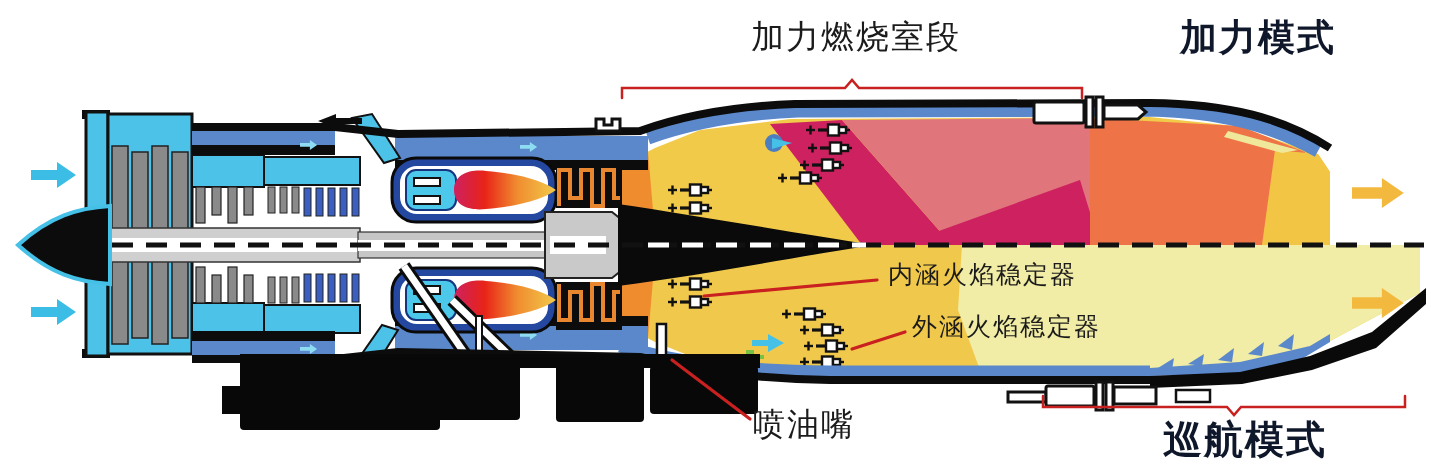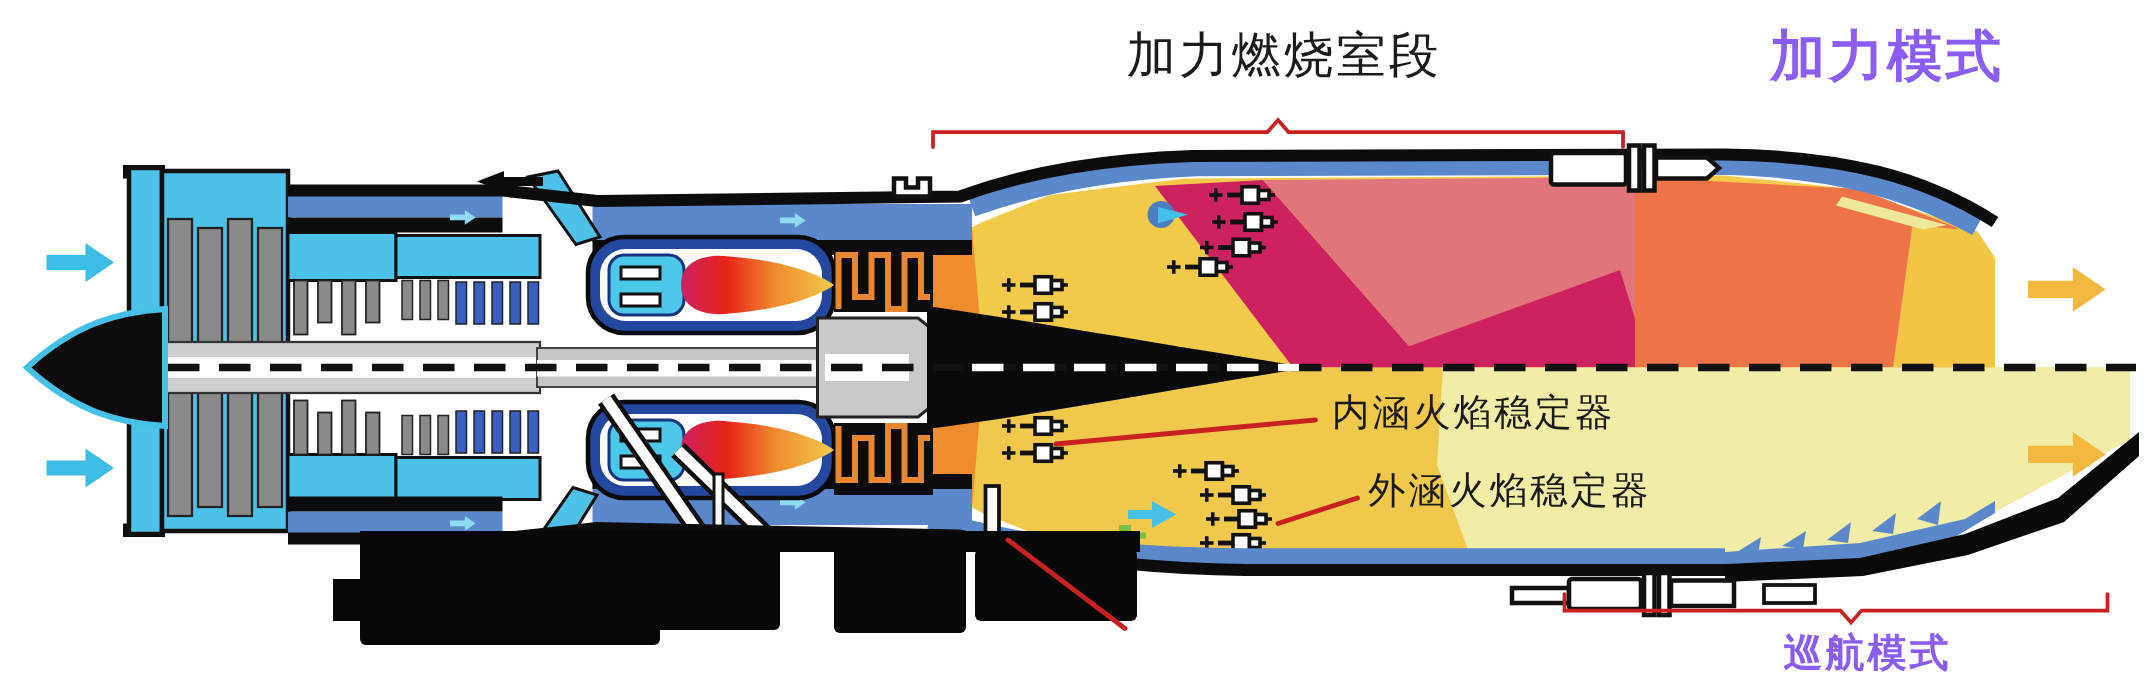--- a/index.html
+++ b/index.html
@@ -2,24 +2,24 @@
 <html><head>
 <meta charset="utf-8">
 <style>
   html,body{margin:0;padding:0;background:#ffffff;}
   .stage{position:relative;width:1431px;height:462px;background:#fff;overflow:hidden;
          font-family:"DejaVu Sans","Liberation Sans",sans-serif;}
   .stage svg{position:absolute;left:0;top:0;}
   .lbl{position:absolute;white-space:nowrap;line-height:1.05;}
   .lbl-black{color:#1b1b1b;font-family:"DejaVu Serif","Liberation Serif",serif;
              font-weight:400;letter-spacing:2px;}
-  .lbl-red{color:#8b5cf6;font-weight:bold;letter-spacing:2px;
+  .lbl-red{color:#0f172a;font-weight:bold;letter-spacing:2px;
            font-family:"DejaVu Sans","Liberation Sans",sans-serif;}
   .fs33{font-size:33px;} .fs34{font-size:25px;} .fs32{font-size:32px;}
-  .fs37{font-size:37px;} .fs39{font-size:26px;}
+  .fs37{font-size:37px;} .fs39{font-size:39px;font-family:Liberation Mono, monospace;}
   .ctr{transform:translateX(-50%);}
 </style>
 </head>
 <body>
 
 <div class="stage">
 
 <svg width="1431" height="466" viewBox="0 0 1431 466">
   <defs>
     <linearGradient id="flameGrad" x1="0" y1="0" x2="1" y2="0">
@@ -266,16 +266,17 @@
 </svg>
 
 <div class="lbl lbl-black fs33 ctr" style="left:856px;top:20px;">加力燃烧室段</div>
 
 <div class="lbl lbl-red fs37 ctr" style="left:1258px;top:19px;">加力模式</div>
 
 <div class="lbl lbl-black fs34" style="left:888px;top:262px;">内涵火焰稳定器</div>
 
 <div class="lbl lbl-black fs34" style="left:912px;top:314px;text-align:center;">外涵火焰稳定器</div>
 
+<div class="lbl lbl-black fs32" style="left:753px;top:408px;">喷油嘴</div>
 
 <div class="lbl lbl-red fs39 ctr" style="left:1245px;top:423px;">巡航模式</div>
 
 </div>
 
 </body></html>

